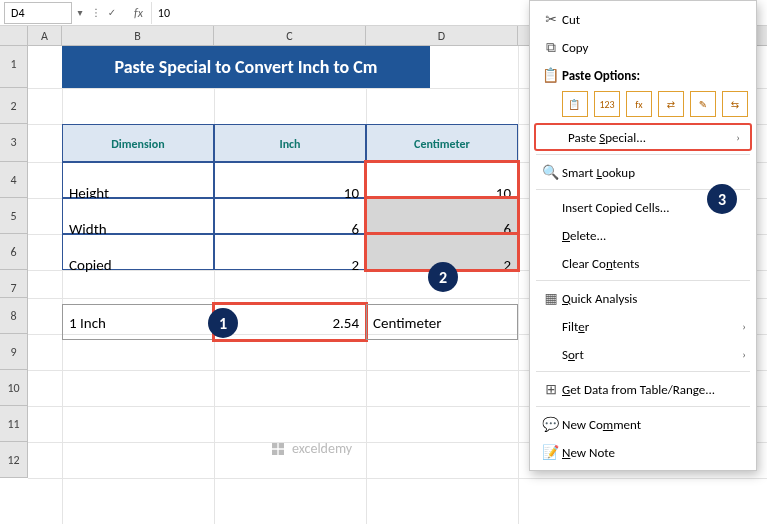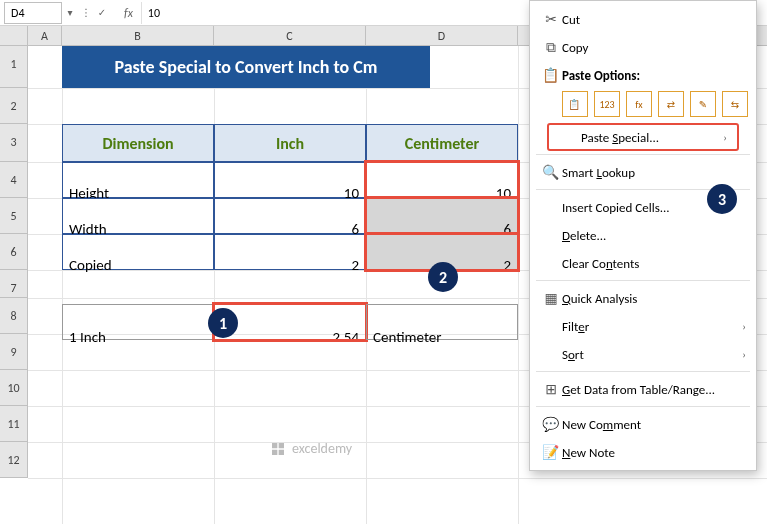--- a/index.html
+++ b/index.html
@@ -1,55 +1,55 @@
 <!DOCTYPE html>
 <html><head>
 <meta charset="utf-8">
 <style>
 *{box-sizing:border-box;margin:0;padding:0;font-family:Calibri,Arial,sans-serif}
 body{background:#fff;width:767px;height:524px;overflow:hidden;position:relative}
 .topbar{height:26px;background:#fff;border-bottom:1px solid #d4d4d4;display:flex;align-items:center;font-size:12px}
-.namebox{width:58px;height:22px;border:1px solid #c0c0c0;background:#fff;margin-left:4px;padding:2px 6px;display:flex;align-items:center}
+.namebox{width:68px;height:22px;border:1px solid #c0c0c0;background:#fff;margin-left:4px;padding:2px 6px;display:flex;align-items:center}
 .dd{width:16px;text-align:center;color:#666;font-size:10px}
 .fxlabel{font-style:italic;color:#666;margin-left:14px;margin-right:8px}
 .fxbar{flex:1;padding:2px 6px;border-left:1px solid #e0e0e0;height:22px;display:flex;align-items:center}
 .grid{position:relative;height:498px}
 .colheads{display:flex;height:20px;background:#e6e6e6;border-bottom:1px solid #c0c0c0}
 .corner{width:28px;background:#e6e6e6;border-right:1px solid #c0c0c0}
 .colhead{border-right:1px solid #c0c0c0;text-align:center;font-size:12px;line-height:20px;color:#444}
 .colA{width:34px}.colB{width:152px}.colC{width:152px}.colD{width:152px}
 .rows{display:flex}
 .rowheads{width:28px}
 .rowhead{height:36px;border-bottom:1px solid #c0c0c0;border-right:1px solid #c0c0c0;background:#e6e6e6;text-align:center;font-size:12px;line-height:36px;color:#444}
 .rh1{height:42px}.rh7{height:28px}
 .cells{position:relative}
 .title-band{position:absolute;left:34px;top:0;width:368px;height:42px;background:#1f5597;color:#fff;font-weight:bold;font-size:18px;text-align:center;line-height:42px;border-bottom:2px solid #1f5597}
 .tbl{position:absolute;left:34px;top:78px}
 .tbl .trow{display:flex}
-.th{background:#dce6f2;color:#4d7c0f;font-weight:bold;font-size:16px;text-align:center;height:38px;line-height:38px;border:1px solid #2f5597}
+.th{background:#dce6f2;color:#0f766e;font-weight:bold;font-size:12px;text-align:center;height:38px;line-height:38px;border:1px solid #2f5597}
 .td{background:#fff;font-size:15px;height:36px;line-height:36px;border:1px solid #2f5597;padding:12px 6px}
 .td.num{text-align:right}
 .w1{width:152px}.w2{width:152px}.w3{width:152px}
 .sel-range{background:#d6d6d6}
 .sel-first{background:#fff}
 .conv-row{position:absolute;left:34px;top:258px;display:flex}
-.conv-row .cell{height:36px;border:1px solid #999;padding:14px 6px;font-size:15px;line-height:36px}
+.conv-row .cell{height:36px;border:1px solid #999;padding:0 6px;font-size:15px;line-height:36px}
 .dashed{outline:2px dashed #e74c3c;outline-offset:-1px}
 .hl-red{outline:3px solid #e74c3c;outline-offset:-1px}
 .badge{position:absolute;width:30px;height:30px;border-radius:50%;background:#0f2a5c;color:#fff;font-weight:bold;font-size:16px;display:flex;align-items:center;justify-content:center;z-index:5}
 .ctxmenu{position:absolute;right:10px;top:0;width:228px;background:#fff;border:1px solid #c8c8c8;box-shadow:2px 4px 10px rgba(0,0,0,.25);font-size:13px;padding:4px 0;z-index:10}
 .ctxitem{display:flex;align-items:center;height:28px;padding:0 10px;cursor:default}
 .ctxicon{width:22px;text-align:center;color:#555;font-size:14px}
 .ctxlabel{flex:1}
 .ctxarrow{color:#666;font-size:11px}
 .ctxsep{height:1px;background:#e0e0e0;margin:3px 6px}
 .paste-opts{padding:2px 8px 6px 32px;display:flex;gap:6px}
 .po{width:26px;height:26px;border:1px solid #e0a030;background:#fff;display:flex;align-items:center;justify-content:center;font-size:10px;color:#b06000}
 .ctx-head{font-weight:bold}
-.ps-hl{border:2px solid #e74c3c;border-radius:3px;margin:0 17px}
+.ps-hl{border:2px solid #e74c3c;border-radius:3px;margin:0 4px}
 .wm{position:absolute;left:270px;top:440px;color:#bbb;font-size:14px;display:flex;align-items:flex-end;gap:6px;z-index:1}
 .underline-k{text-decoration:underline;text-decoration-thickness:1px}
 svg.ico{width:16px;height:16px}
 .gridlines{position:absolute;left:28px;top:20px;right:0;bottom:0;pointer-events:none}
 .vline{position:absolute;top:0;bottom:0;width:1px;background:#e4e4e4}
 .hline{position:absolute;left:0;right:0;height:1px;background:#e4e4e4}
 </style>
 </head>
 <body>
 

